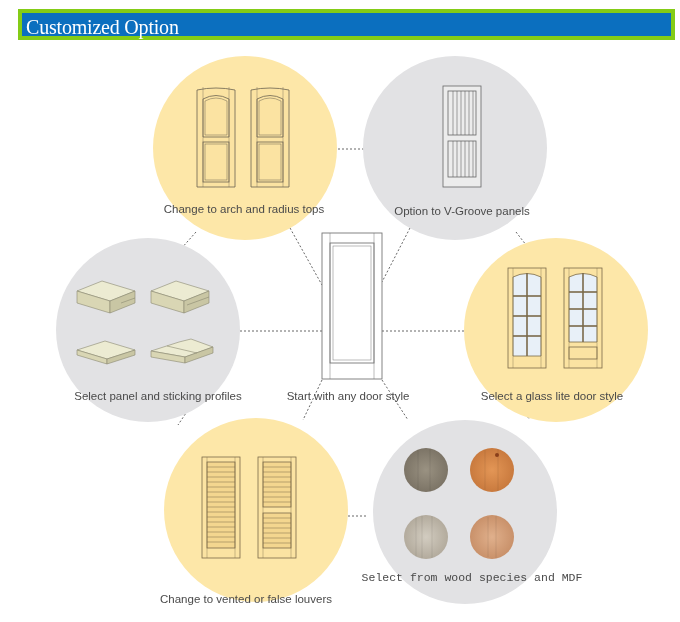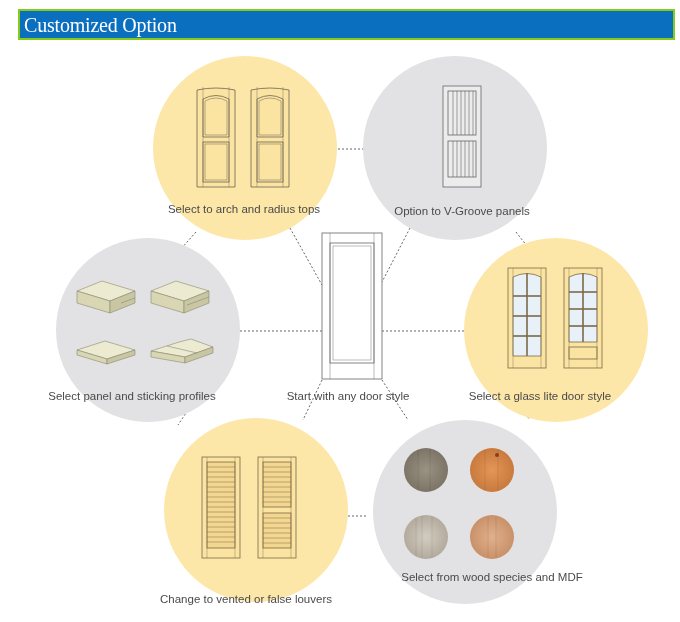--- a/index.html
+++ b/index.html
@@ -1,17 +1,17 @@
 <!DOCTYPE html>
 <html><head>
 <meta charset="utf-8">
 <style>
   html, body { margin:0; padding:0; background:#ffffff; }
   body { width:680px; height:622px; position:relative; overflow:hidden; font-family:"Liberation Sans", sans-serif; }
-  .header { position:absolute; left:18px; top:9px; width:657px; height:31px; background:#0b6fbf; border:2px solid #84cc16; box-sizing:border-box; }
+  .header { position:absolute; left:18px; top:9px; width:657px; height:31px; background:#0b6fbf; border:4px solid #84cc16; box-sizing:border-box; }
   .header-title { position:absolute; left:4px; top:3px; font-family:"Liberation Serif", serif; font-size:20px; color:#ffffff; letter-spacing:-0.2px; }
   .diagram { position:absolute; left:0; top:0; width:680px; height:622px; }
   .label { position:absolute; font-size:11.5px; color:#4a4a4a; white-space:nowrap; transform:translateX(-50%); text-align:center; }
 </style>
 </head>
 <body>
 
 <div class="header">
   <span class="header-title">Customized Option</span>
 </div>
@@ -224,19 +224,19 @@
       <line x1="416" y1="517" x2="416" y2="557"></line>
         <line x1="422" y1="516" x2="422" y2="558"></line>
         <line x1="432" y1="516" x2="432" y2="558"></line>
       <line x1="488" y1="517" x2="488" y2="557"></line>
         <line x1="496" y1="516" x2="496" y2="558"></line>
     </g>
     <circle cx="497" cy="455" r="2" fill="#8a3f1a"></circle>
   </g>
 </svg>
 
-<div class="label" style="left:244px; top:203px;">Select to arch and radius tops</div>
+<div class="label" style="left:244px; top:203px;">Change to arch and radius tops</div>
 <div class="label" style="left:462px; top:205px;">Option to V-Groove panels</div>
-<div class="label" style="left:132px; top:390px;">Select panel and sticking profiles</div>
+<div class="label" style="left:158px; top:390px;">Select panel and sticking profiles</div>
 <div class="label" style="left:348px; top:390px;">Start with any door style</div>
-<div class="label" style="left:540px; top:390px;">Select a glass lite door style</div>
+<div class="label" style="left:552px; top:390px;">Select a glass lite door style</div>
 <div class="label" style="left:246px; top:593px;">Change to vented or false louvers</div>
-<div class="label" style="left:492px; top:571px;">Select from wood species and MDF</div>
+<div class="label" style="left:472px; top:571px;font-family:Liberation Mono, monospace;">Select from wood species and MDF</div>
 
 </body></html>

